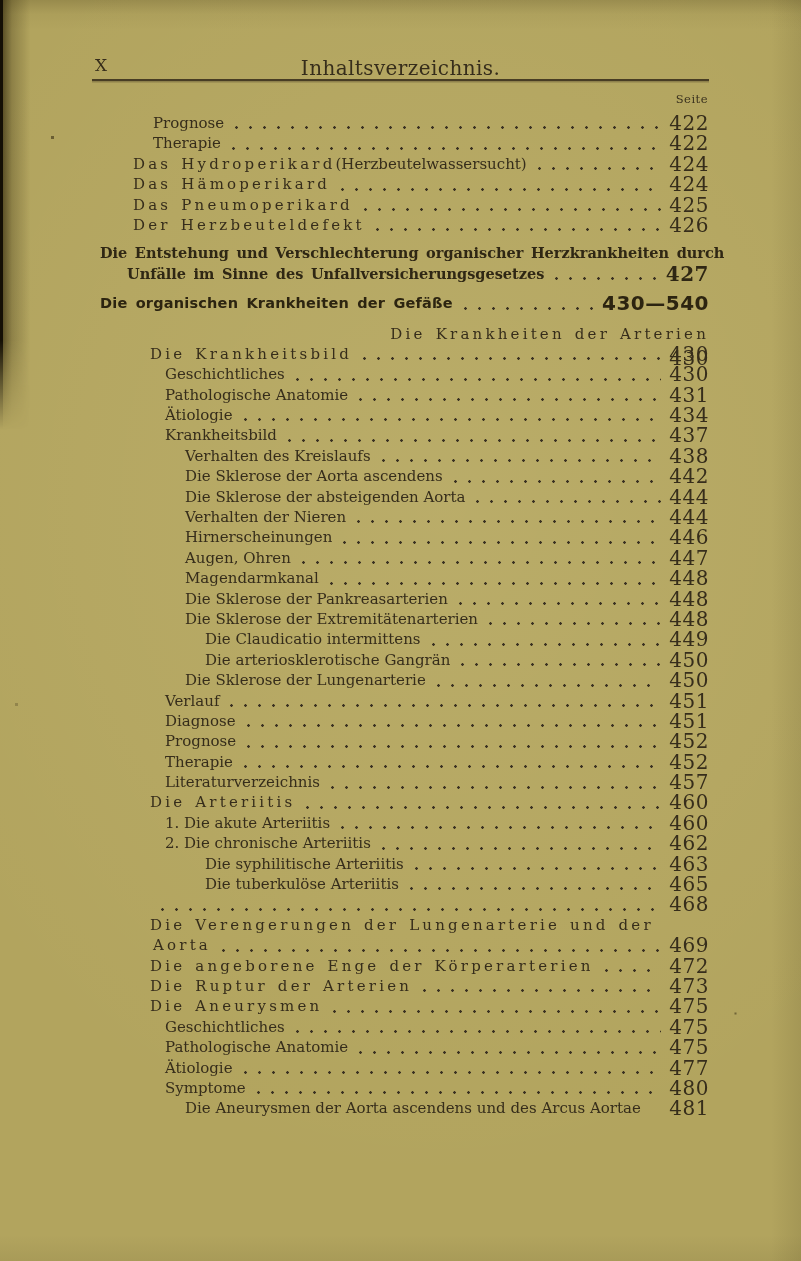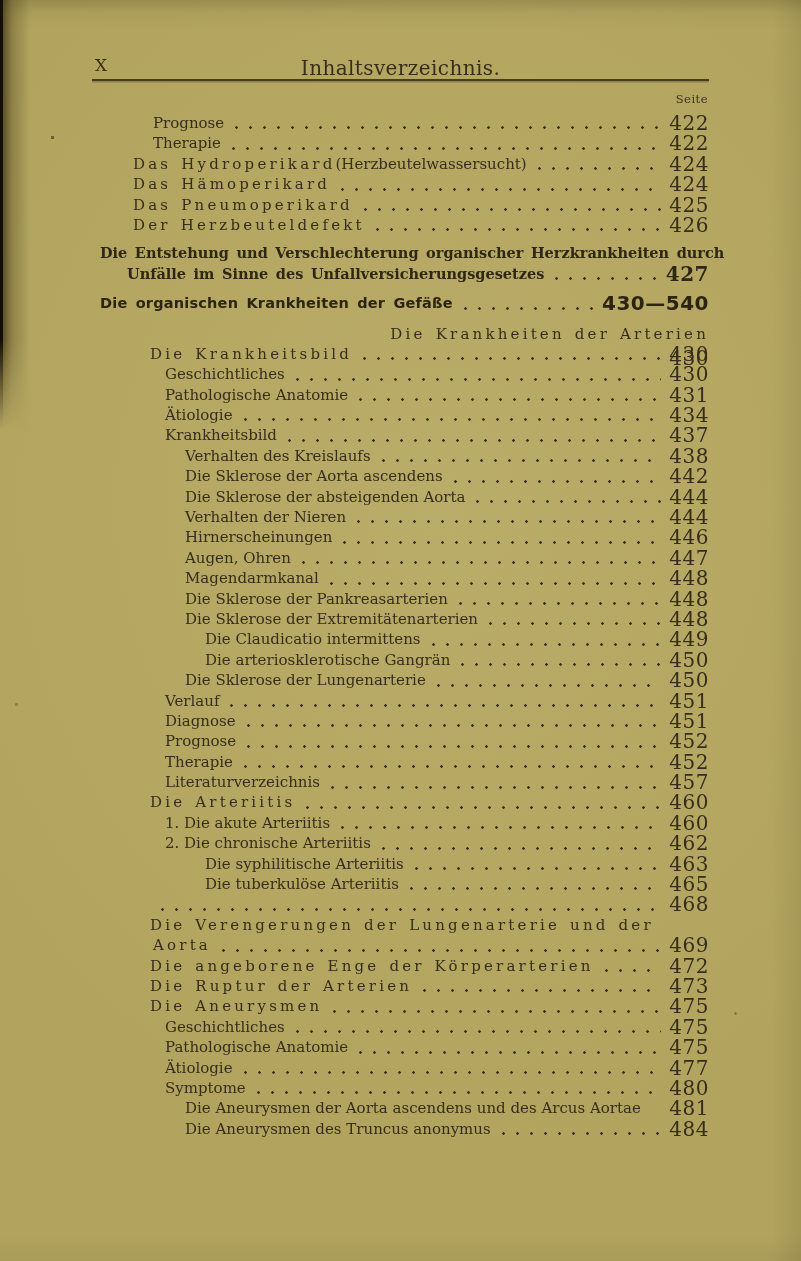--- a/index.html
+++ b/index.html
@@ -298,19 +298,14 @@
       <div class="row ind5 st-n">
     <span class="lbl">Symptome</span>
     <span class="leader"></span>
     <span class="pg">480</span>
   </div>
       <div class="row ind6 st-n">
     <span class="lbl">Die Aneurysmen der Aorta ascendens und des Arcus Aortae</span>
     <span class="leader blank"></span>
     <span class="pg">481</span>
   </div>
-      <div class="row ind6 st-n">
-    <span class="lbl">Die Aneurysmen des Truncus anonymus</span>
-    <span class="leader"></span>
-    <span class="pg">484</span>
-  </div>
     </div>
 </div>
 
 </body></html>

